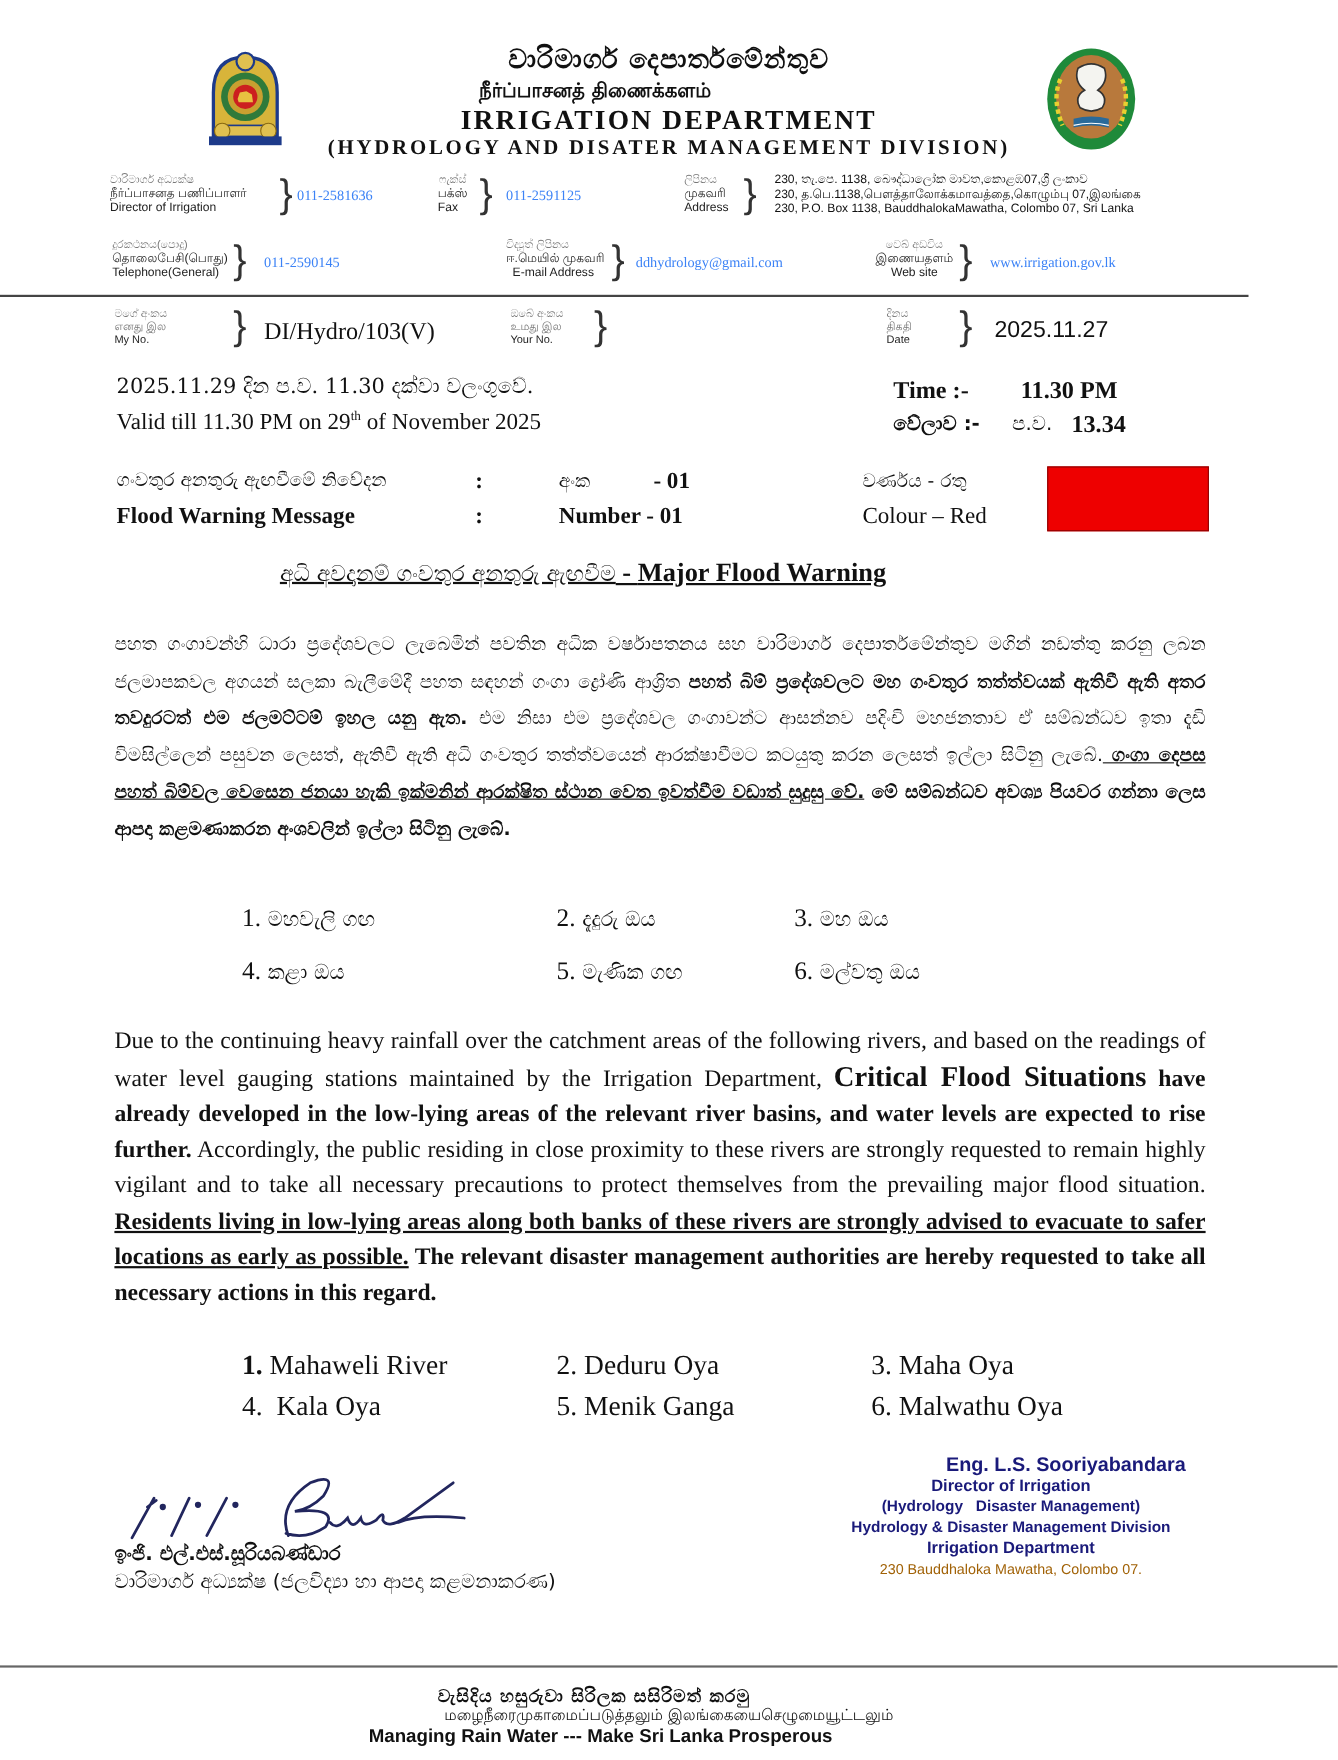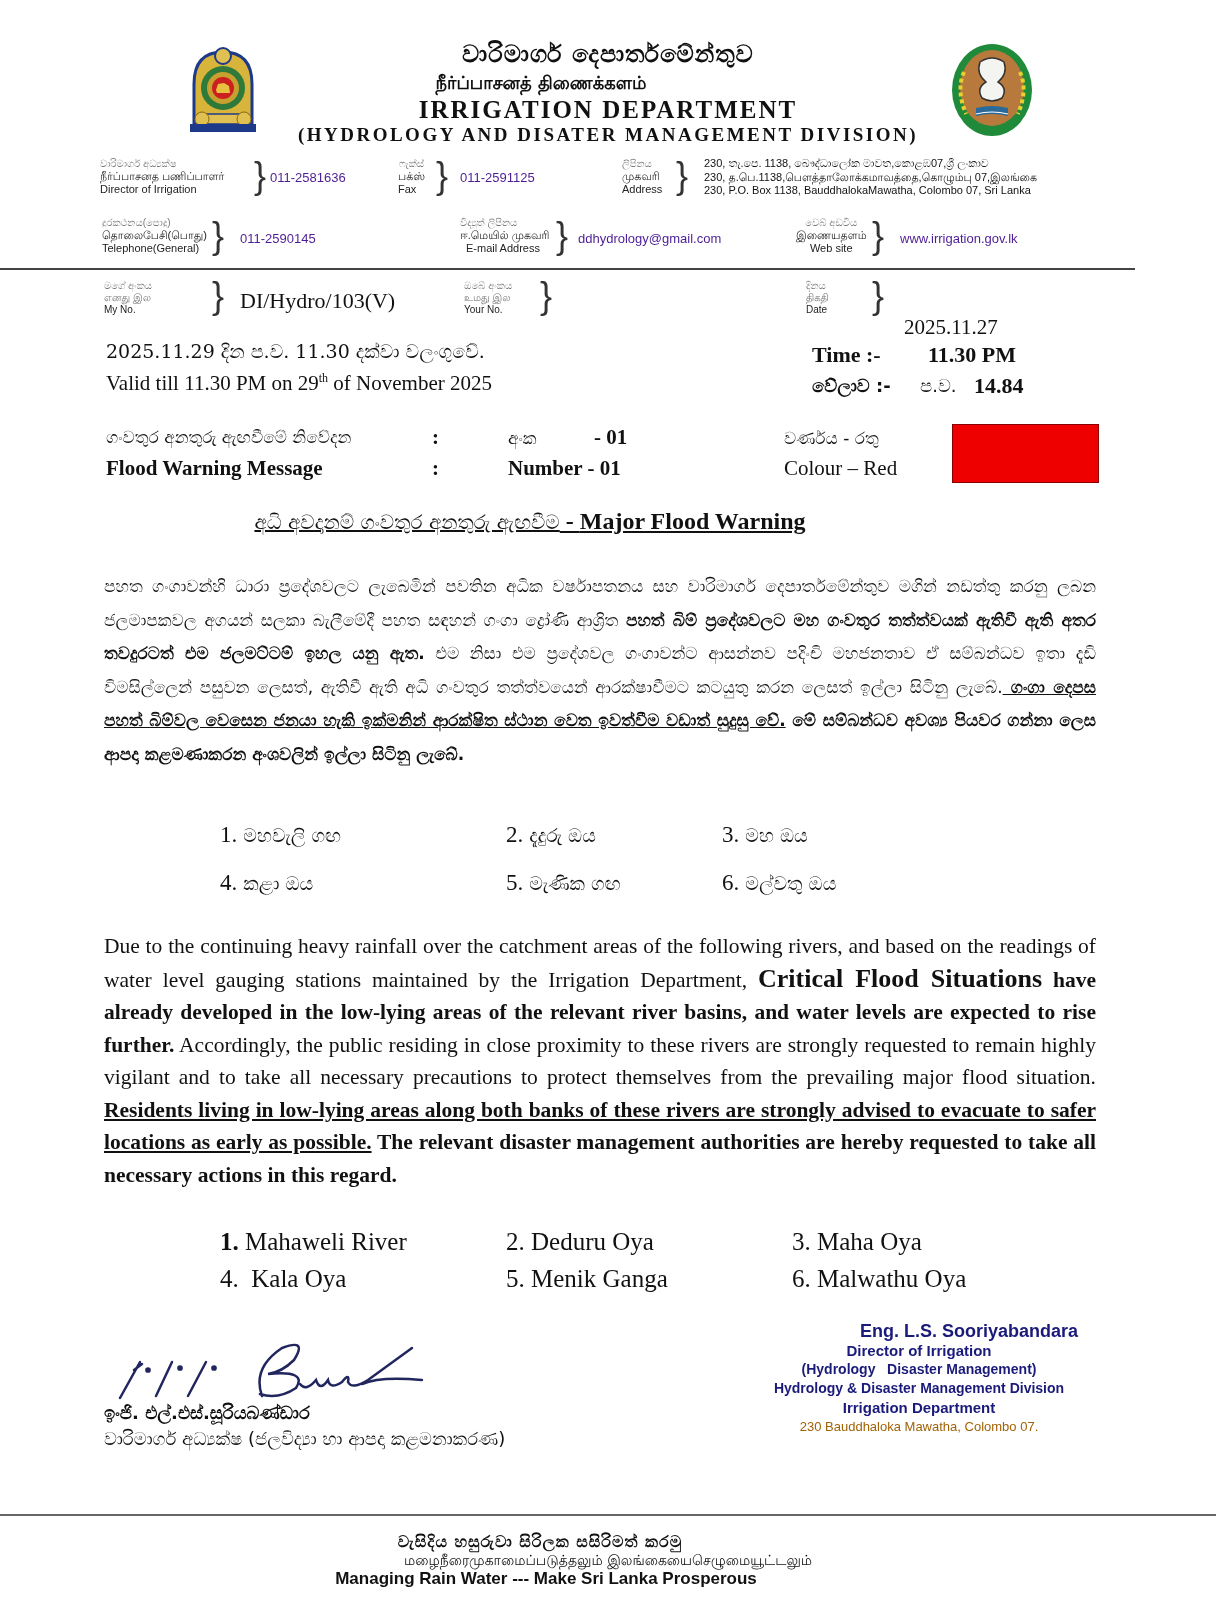--- a/index.html
+++ b/index.html
@@ -12,27 +12,27 @@
   .hdr-en { left:0; width:1216px; top:96px; text-align:center; font-family:"Liberation Serif", serif; font-weight:bold; font-size:25px; letter-spacing:2px; }
   .hdr-div { left:0; width:1216px; top:124px; text-align:center; font-family:"Liberation Serif", serif; font-weight:bold; font-size:19px; letter-spacing:2.5px; }
 
   .emblem { left:184px; top:44px; width:78px; height:94px; }
   .logo { left:950px; top:42px; width:84px; height:96px; }
 
   
   .clbl { font-family:"Liberation Sans", sans-serif; font-size:11px; line-height:13px; color:#222; }
   .clbl .faint { color:#777; font-size:10px; }
   .brace { font-family:"Liberation Sans", sans-serif; font-size:36px; line-height:36px; color:#333; font-weight:200; }
-  .cval { font-family:Liberation Sans, sans-serif; font-size:13px; color:#4c1d95; }
+  .cval { font-family:Liberation Serif, serif; font-size:13px; color:#3b82f6; }
   .addr { font-family:"Liberation Sans", sans-serif; font-size:11px; line-height:13.5px; color:#111; }
 
   .rule { left:0; width:1135px; height:2px; background:#444; }
 
   .ref-val { font-family:"Liberation Serif", serif; font-size:22px; }
-  .date-val { font-family:Liberation Serif, serif; font-size:21px;margin-top:27px; }
+  .date-val { font-family:Liberation Sans, sans-serif; font-size:21px; }
 
   .valid { font-family:"Liberation Serif", serif; font-size:21px; }
   .time-lbl { font-family:"Liberation Serif", serif; font-weight:bold; font-size:22px; }
 
   .fw { font-family:"Liberation Serif", serif; font-size:21px; }
   .bold { font-weight:bold; }
   .redbox { left:952px; top:424px; width:145px; height:57px; background:#ee0000; border:1px solid #8a0000; }
 
   .title { left:0; width:1060px; top:508px; text-align:center; font-family:"Liberation Serif", serif; font-size:24px; font-weight:bold; }
   .title span.u { text-decoration:underline; }
@@ -175,21 +175,21 @@
 <div class="abs date-val" style="left:904px; top:288px;">2025.11.27</div>
 
 <div class="abs valid" style="left:106px; top:340px; font-family:'DejaVu Serif', serif; font-size:19px;">2025.11.29 දින ප.ව. 11.30 දක්වා වලංගුවේ.</div>
 <div class="abs valid" style="left:106px; top:371px;">
   <span>Valid till 11.30 PM on 29</span><sup style="font-size:12px;">th</sup><span> of November 2025</span>
 </div>
 <div class="abs time-lbl" style="left:812px; top:342px;">Time :-</div>
 <div class="abs time-lbl" style="left:928px; top:342px;">11.30 PM</div>
 <div class="abs" style="left:812px; top:375px; font-family:'DejaVu Sans', sans-serif; font-size:18px; font-weight:bold;">වේලාව :-</div>
 <div class="abs" style="left:920px; top:375px; font-family:'DejaVu Sans', sans-serif; font-size:18px;">ප.ව.</div>
-<div class="abs time-lbl" style="left:974px; top:373px;">14.84</div>
+<div class="abs time-lbl" style="left:974px; top:373px;">13.34</div>
 
 <div class="abs" style="left:106px; top:427px; font-family:'DejaVu Sans', sans-serif; font-size:17px;">ගංවතුර අනතුරු ඇඟවීමේ නිවේදන</div>
 <div class="abs fw bold" style="left:432px; top:425px;">:</div>
 <div class="abs" style="left:508px; top:428px; font-family:'DejaVu Sans', sans-serif; font-size:17px;">අංක</div>
 <div class="abs fw bold" style="left:594px; top:425px;">- 01</div>
 <div class="abs" style="left:784px; top:428px; font-family:'DejaVu Sans', sans-serif; font-size:17px;">වර්ණය - රතු</div>
 
 <div class="abs fw bold" style="left:106px; top:456px;">Flood Warning Message</div>
 <div class="abs fw bold" style="left:432px; top:456px;">:</div>
 <div class="abs fw bold" style="left:508px; top:456px;">Number - 01</div>

